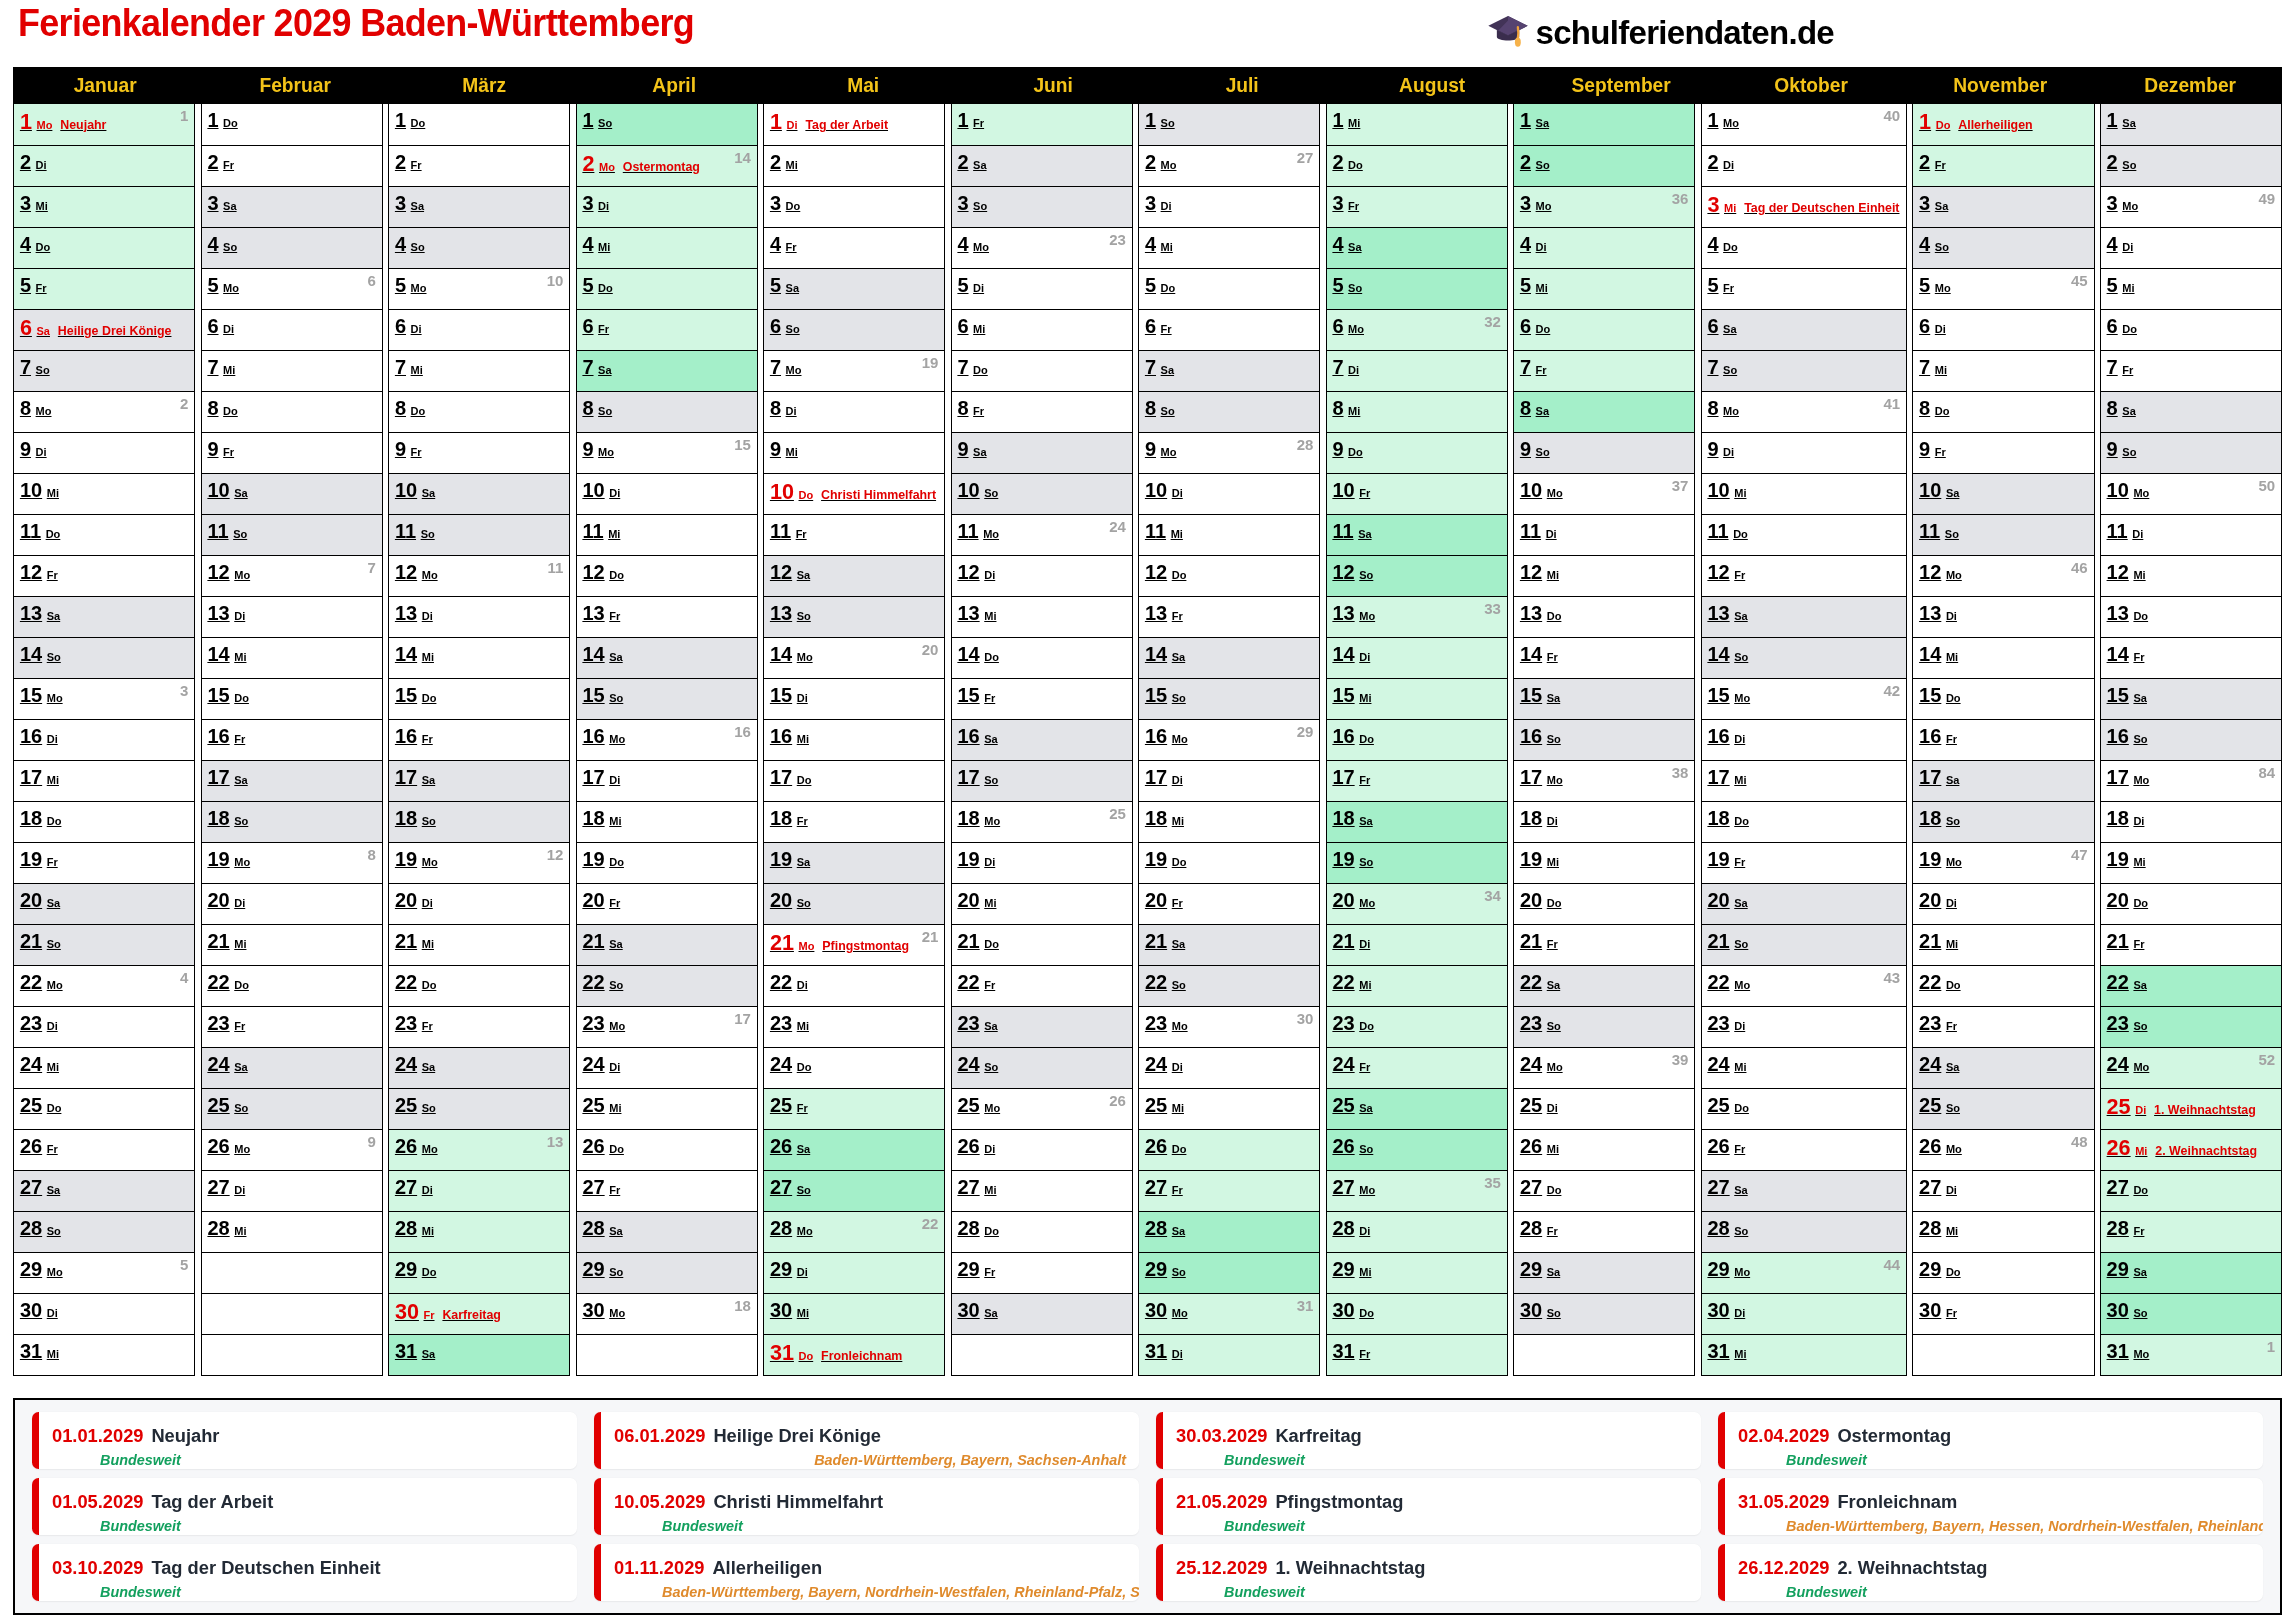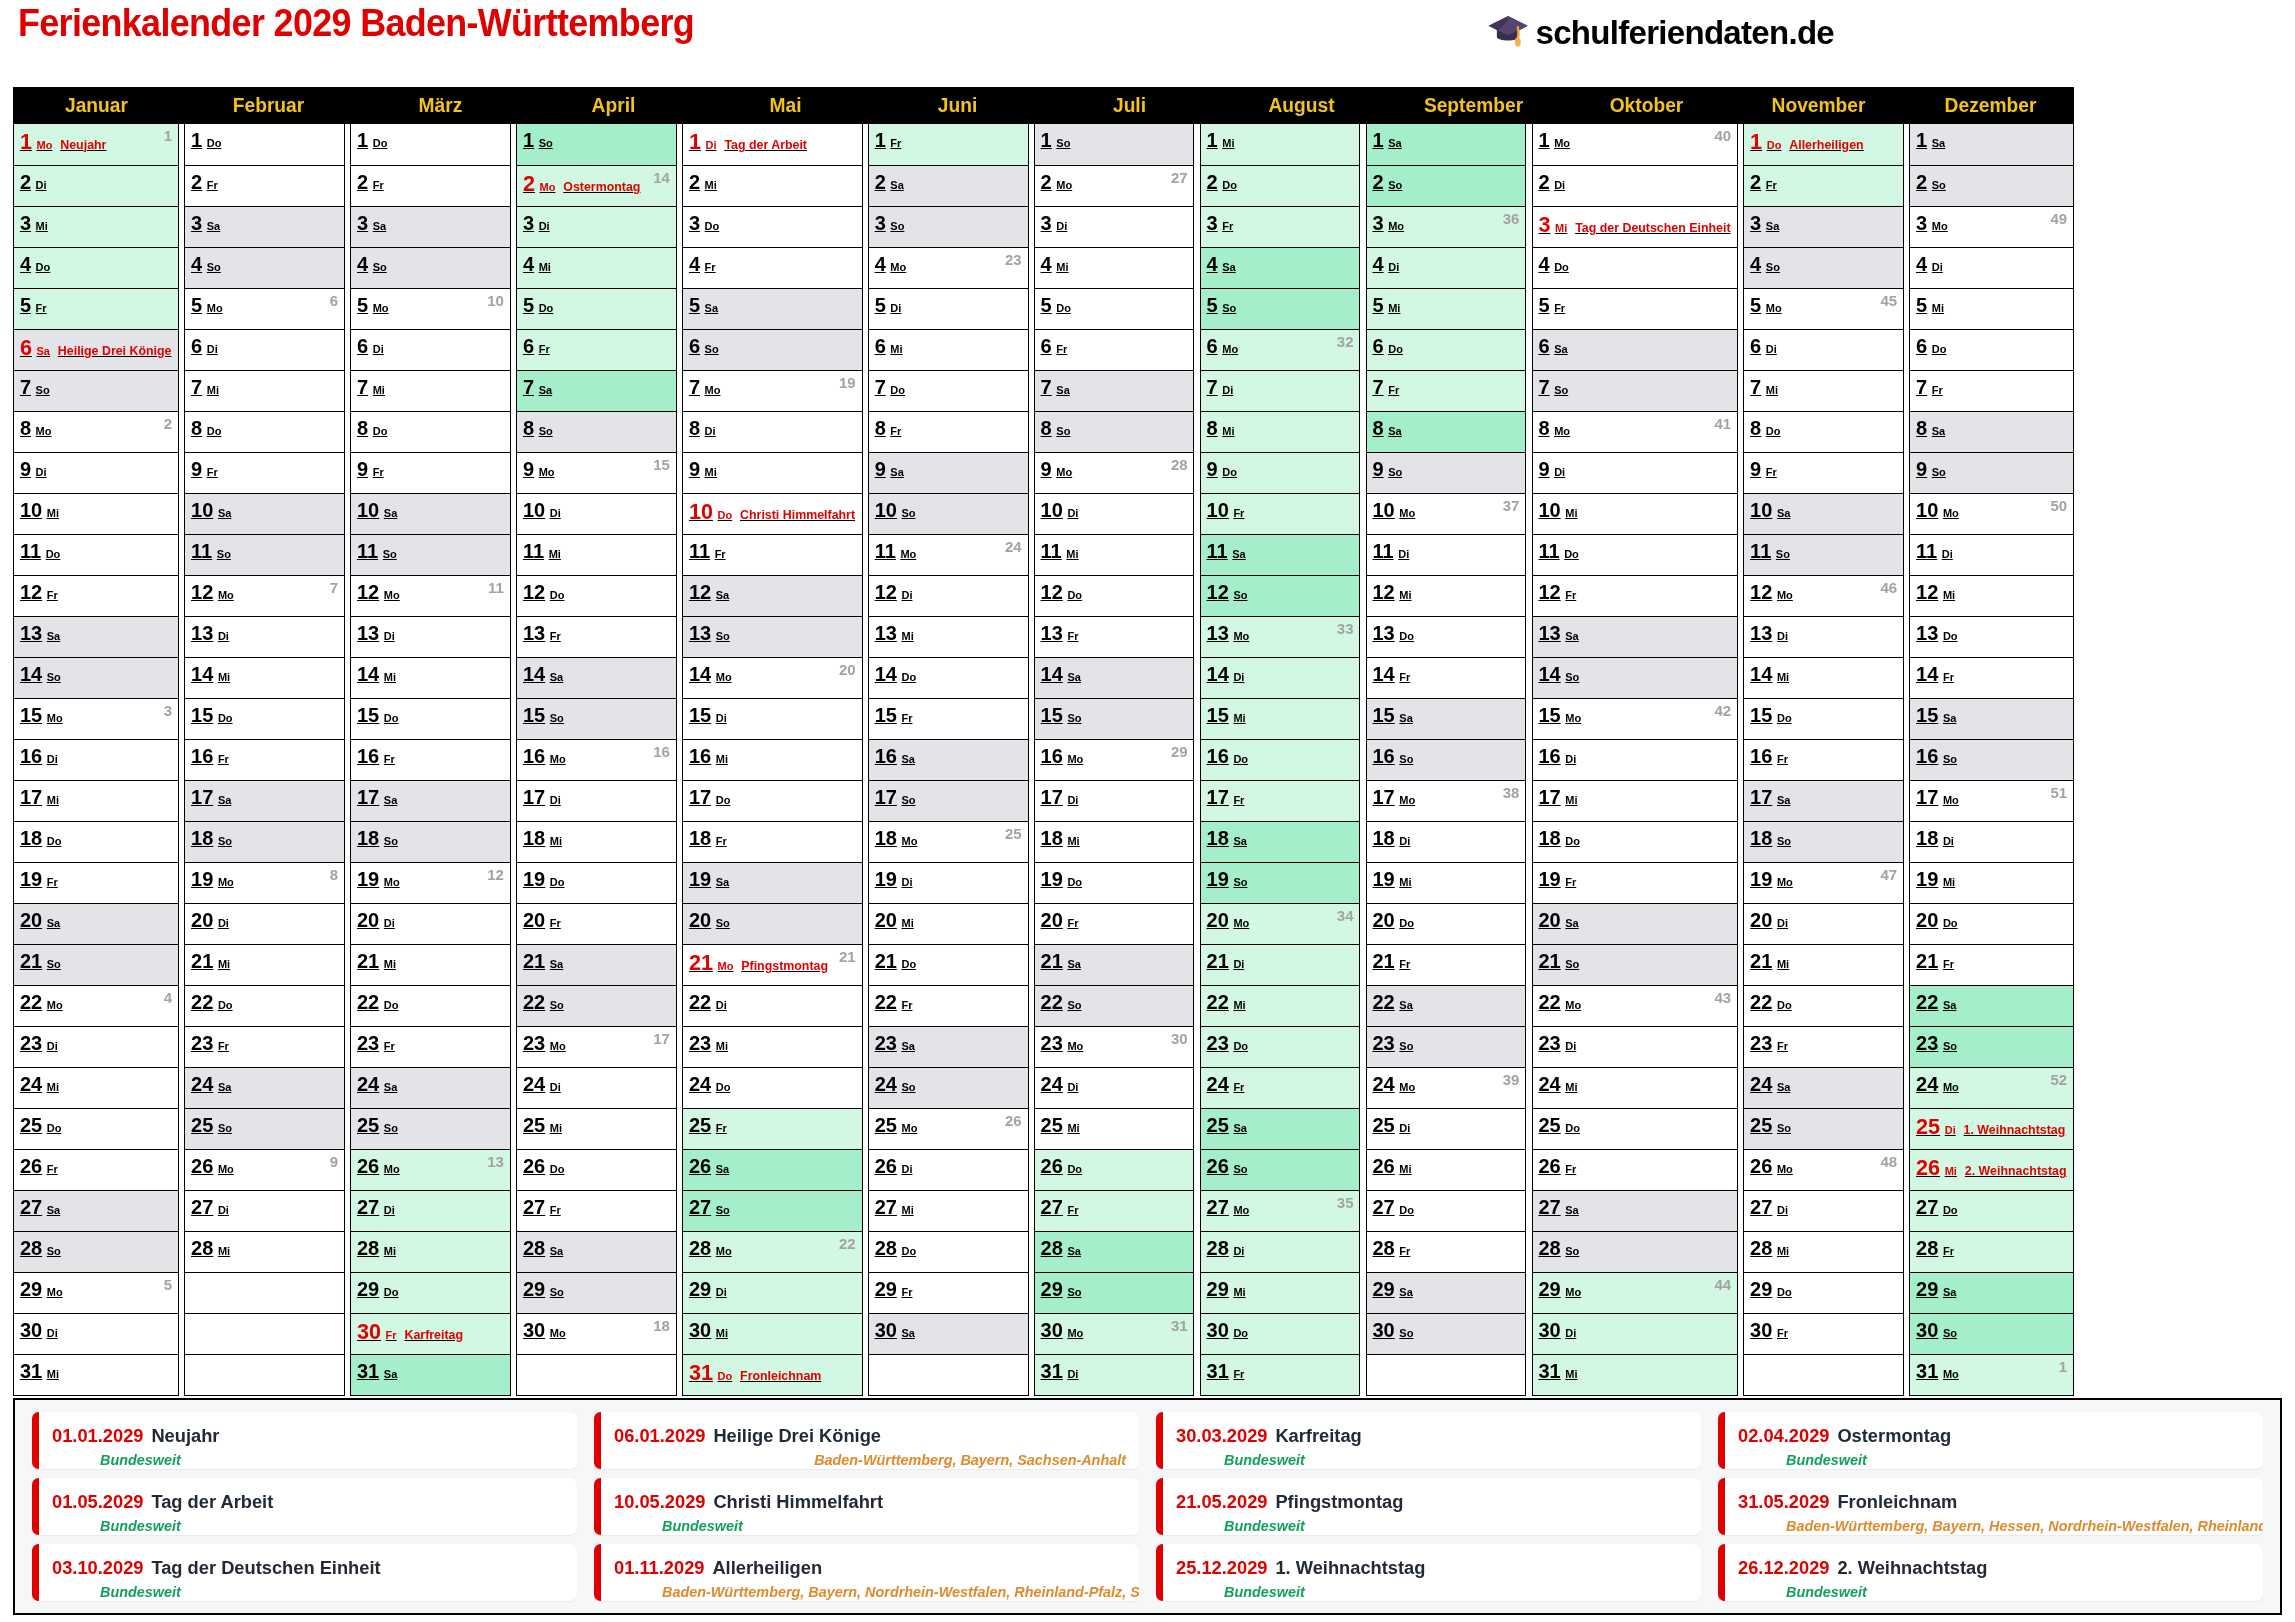--- a/index.html
+++ b/index.html
@@ -28,21 +28,21 @@
     letter-spacing:-0.7px;
   }
   .brand{
     position:absolute;right:26px;top:11.8px;display:flex;align-items:center;gap:7px;
     text-decoration:none;color:#000;
   }
   .brand-text{font-size:33px;font-weight:bold;color:#000;letter-spacing:-0.7px;}
   .cap{display:inline-flex;width:42px;height:42px;}
   .cap svg{width:100%;height:100%;}
 
-  .calendar{position:absolute;left:13px;top:87px;width:2061px;}
+  .calendar{position:absolute;left:13px;top:67px;width:2269px;}
   .month-header-row{
     background:#000;height:37px;
     display:grid;grid-template-columns:repeat(12,1fr);column-gap:5.2px;
     align-items:center;
   }
   .month-name{
     color:var(--gold);font-size:20px;font-weight:bold;text-align:center;
     transform:scaleX(.96);white-space:nowrap;
   }
   .calendar-body{
@@ -496,21 +496,21 @@
           <div class="day-cell"><span class="dnum">7</span><span class="dwd">Fr</span></div>
           <div class="day-cell bg-weekend"><span class="dnum">8</span><span class="dwd">Sa</span></div>
           <div class="day-cell bg-weekend"><span class="dnum">9</span><span class="dwd">So</span></div>
           <div class="day-cell"><span class="dnum">10</span><span class="dwd">Mo</span><span class="wknum">50</span></div>
           <div class="day-cell"><span class="dnum">11</span><span class="dwd">Di</span></div>
           <div class="day-cell"><span class="dnum">12</span><span class="dwd">Mi</span></div>
           <div class="day-cell"><span class="dnum">13</span><span class="dwd">Do</span></div>
           <div class="day-cell"><span class="dnum">14</span><span class="dwd">Fr</span></div>
           <div class="day-cell bg-weekend"><span class="dnum">15</span><span class="dwd">Sa</span></div>
           <div class="day-cell bg-weekend"><span class="dnum">16</span><span class="dwd">So</span></div>
-          <div class="day-cell"><span class="dnum">17</span><span class="dwd">Mo</span><span class="wknum">51</span></div>
+          <div class="day-cell"><span class="dnum">17</span><span class="dwd">Mo</span><span class="wknum">84</span></div>
           <div class="day-cell"><span class="dnum">18</span><span class="dwd">Di</span></div>
           <div class="day-cell"><span class="dnum">19</span><span class="dwd">Mi</span></div>
           <div class="day-cell"><span class="dnum">20</span><span class="dwd">Do</span></div>
           <div class="day-cell"><span class="dnum">21</span><span class="dwd">Fr</span></div>
           <div class="day-cell bg-holwe"><span class="dnum">22</span><span class="dwd">Sa</span></div>
           <div class="day-cell bg-holwe"><span class="dnum">23</span><span class="dwd">So</span></div>
           <div class="day-cell bg-hol"><span class="dnum">24</span><span class="dwd">Mo</span><span class="wknum">52</span></div>
           <div class="day-cell bg-hol is-holiday"><span class="dnum">25</span><span class="dwd">Di</span><span class="dhol">1. Weihnachtstag</span></div>
           <div class="day-cell bg-hol is-holiday"><span class="dnum">26</span><span class="dwd">Mi</span><span class="dhol">2. Weihnachtstag</span></div>
           <div class="day-cell bg-hol"><span class="dnum">27</span><span class="dwd">Do</span></div>

